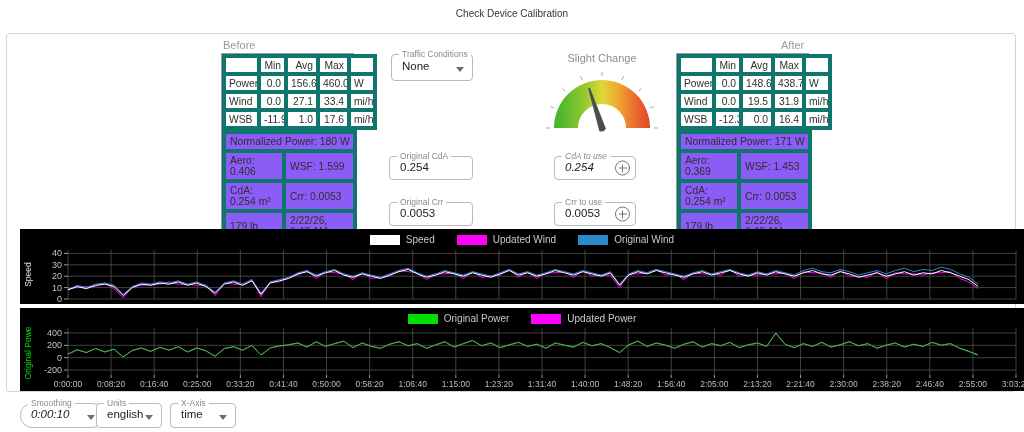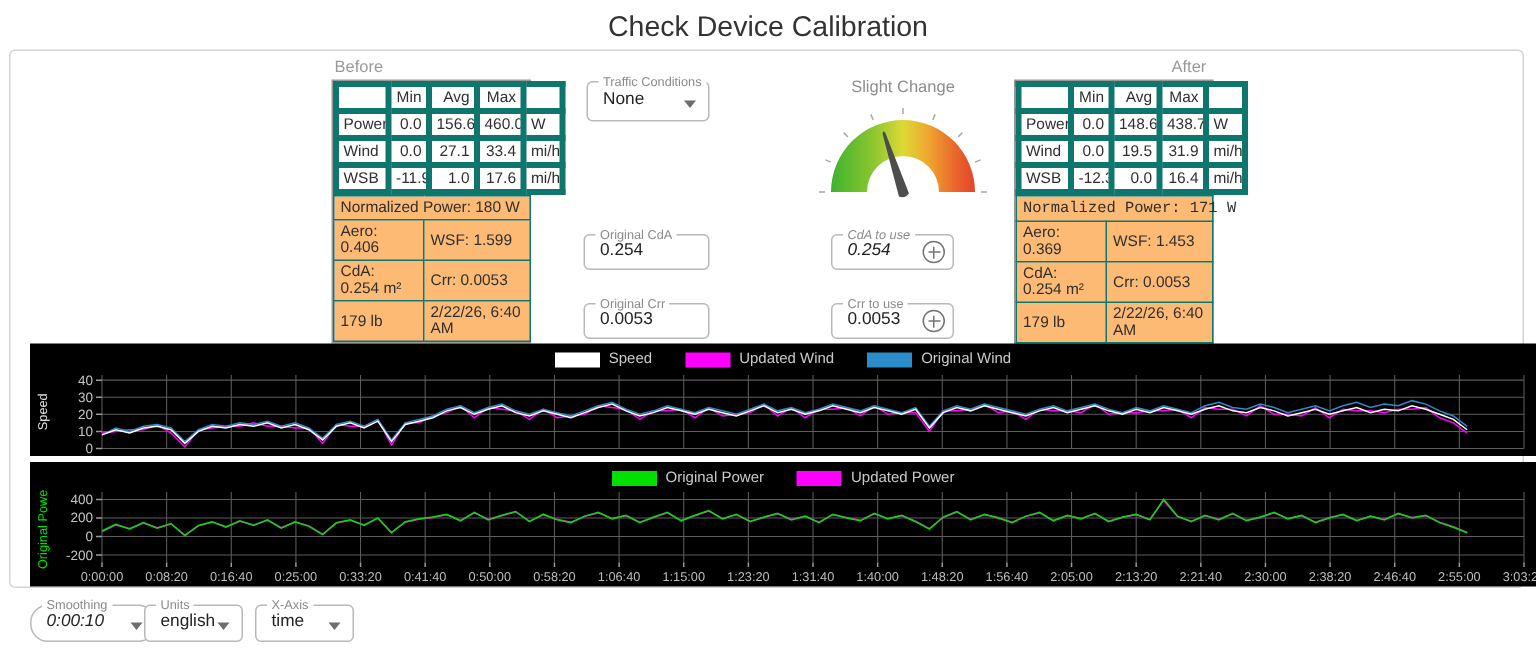--- a/index.html
+++ b/index.html
@@ -1,30 +1,30 @@
 <!DOCTYPE html>
 <html><head>
 <meta charset="utf-8">
 <style>
   html,body{margin:0;padding:0;width:1024px;height:432px;background:#fff;
     font-family:"Liberation Sans",sans-serif;overflow:hidden;position:relative;}
   .page-title{position:absolute;top:8px;left:0;width:100%;text-align:center;
-    font-size:19px;color:#333;}
+    font-size:10px;color:#333;}
   .main-panel{position:absolute;left:6px;top:33px;width:1010px;height:359px;
     border:1px solid #d4d4d4;border-radius:4px;background:#fff;box-sizing:border-box;}
   .side-label{position:absolute;font-size:11px;color:#9a9a9a;}
   .data-card{position:absolute;width:131px;border:1px solid #999;background:#fff;}
   table.stats{border-collapse:collapse;table-layout:fixed;width:100%;font-size:10.3px;color:#2f2f2f;}
   table.stats td,table.stats th{border:4px solid #0f766e;padding:1.5px 3px;font-weight:normal;
     background:#fff;overflow:hidden;}
   table.stats .num{text-align:right;}
   table.stats th{text-align:right;color:#2f2f2f;}
   table.details{border-collapse:collapse;table-layout:fixed;width:100%;font-size:10.3px;color:#2f2f2f;
     border-top:1px solid #999;}
-  table.details td{border:1px solid #0f766e;padding:2px 4px;background:#fdba74;vertical-align:middle;}
+  table.details td{border:4px solid #0f766e;padding:2px 4px;background:#8b5cf6;vertical-align:middle;}
   .mfield{position:absolute;border:1px solid #b9b9b9;border-radius:4px;background:#fff;box-sizing:border-box;}
   .mfield .flabel{position:absolute;top:-6px;left:7px;background:#fff;padding:0 3px;
     font-size:8.5px;color:#8a8a8a;white-space:nowrap;}
   .mfield .fvalue{font-size:11.5px;color:#222;padding:5px 20px 3px 10px;white-space:nowrap;}
   .caret{position:absolute;right:8px;top:50%;margin-top:-1px;width:0;height:0;
     border-left:4px solid transparent;border-right:4px solid transparent;border-top:5px solid #6e6e6e;}
   .plus-btn{position:absolute;right:5px;top:50%;transform:translateY(-50%);width:15px;height:15px;
     border:1.4px solid #757575;border-radius:50%;background:#fff;cursor:pointer;box-sizing:border-box;}
   .plus-btn::before,.plus-btn::after{content:"";position:absolute;background:#757575;}
   .plus-btn::before{left:50%;top:2.5px;bottom:2.5px;width:1.4px;margin-left:-0.7px;}
@@ -156,21 +156,21 @@
           </tr>
         </tbody>
     </table>
     <table class="details">
       <colgroup>
           <col style="width:60px">
           <col style="width:71px">
         </colgroup>
       <tbody>
           <tr>
-            <td colspan="2" style="white-space: nowrap; font-family: Liberation Mono, monospace;">Normalized Power: 171 W</td>
+            <td colspan="2" style="white-space: nowrap;">Normalized Power: 171 W</td>
           </tr>
           <tr>
             <td>Aero: 0.369</td>
             <td>WSF: 1.453</td>
           </tr>
           <tr>
             <td>CdA: 0.254 m²</td>
             <td>Crr: 0.0053</td>
           </tr>
           <tr>

